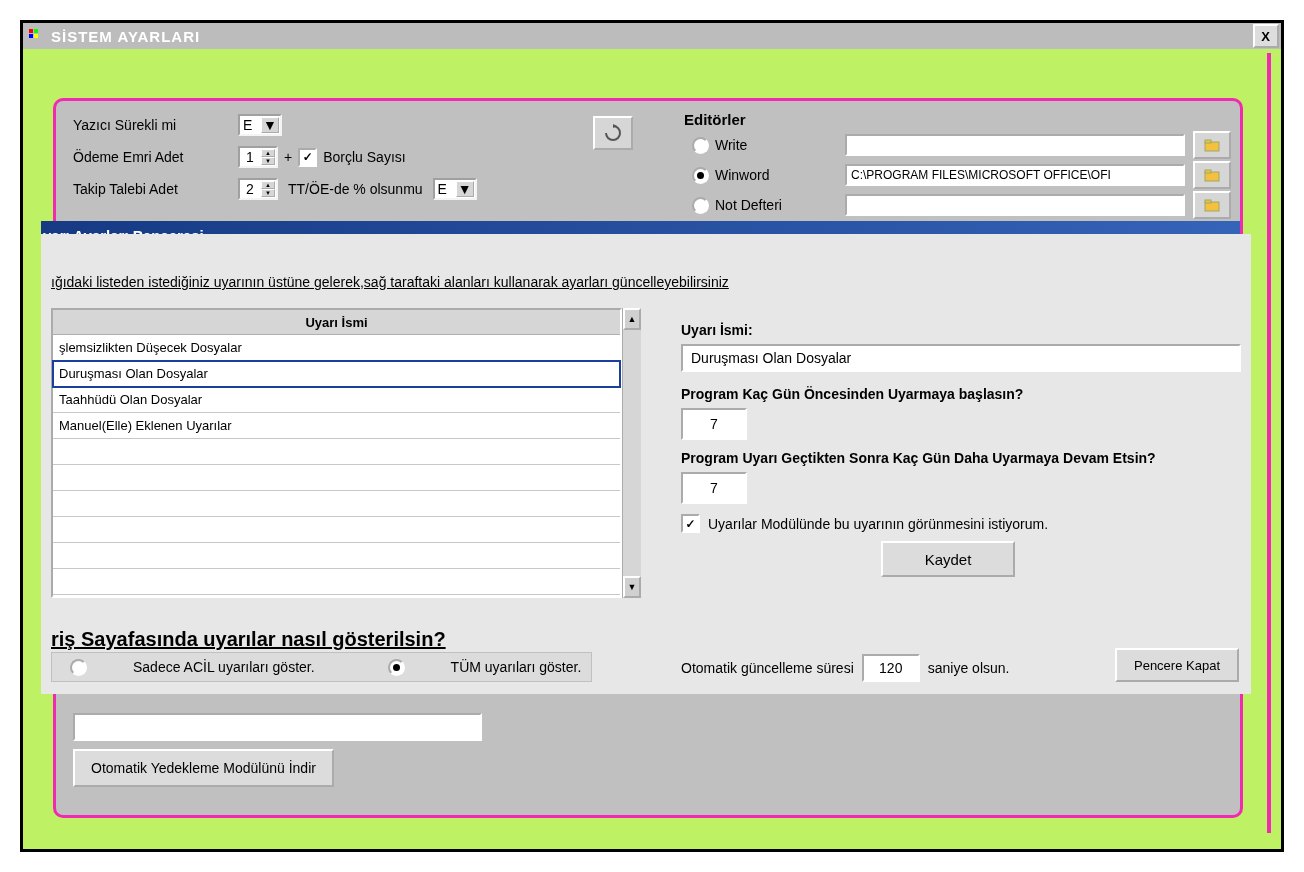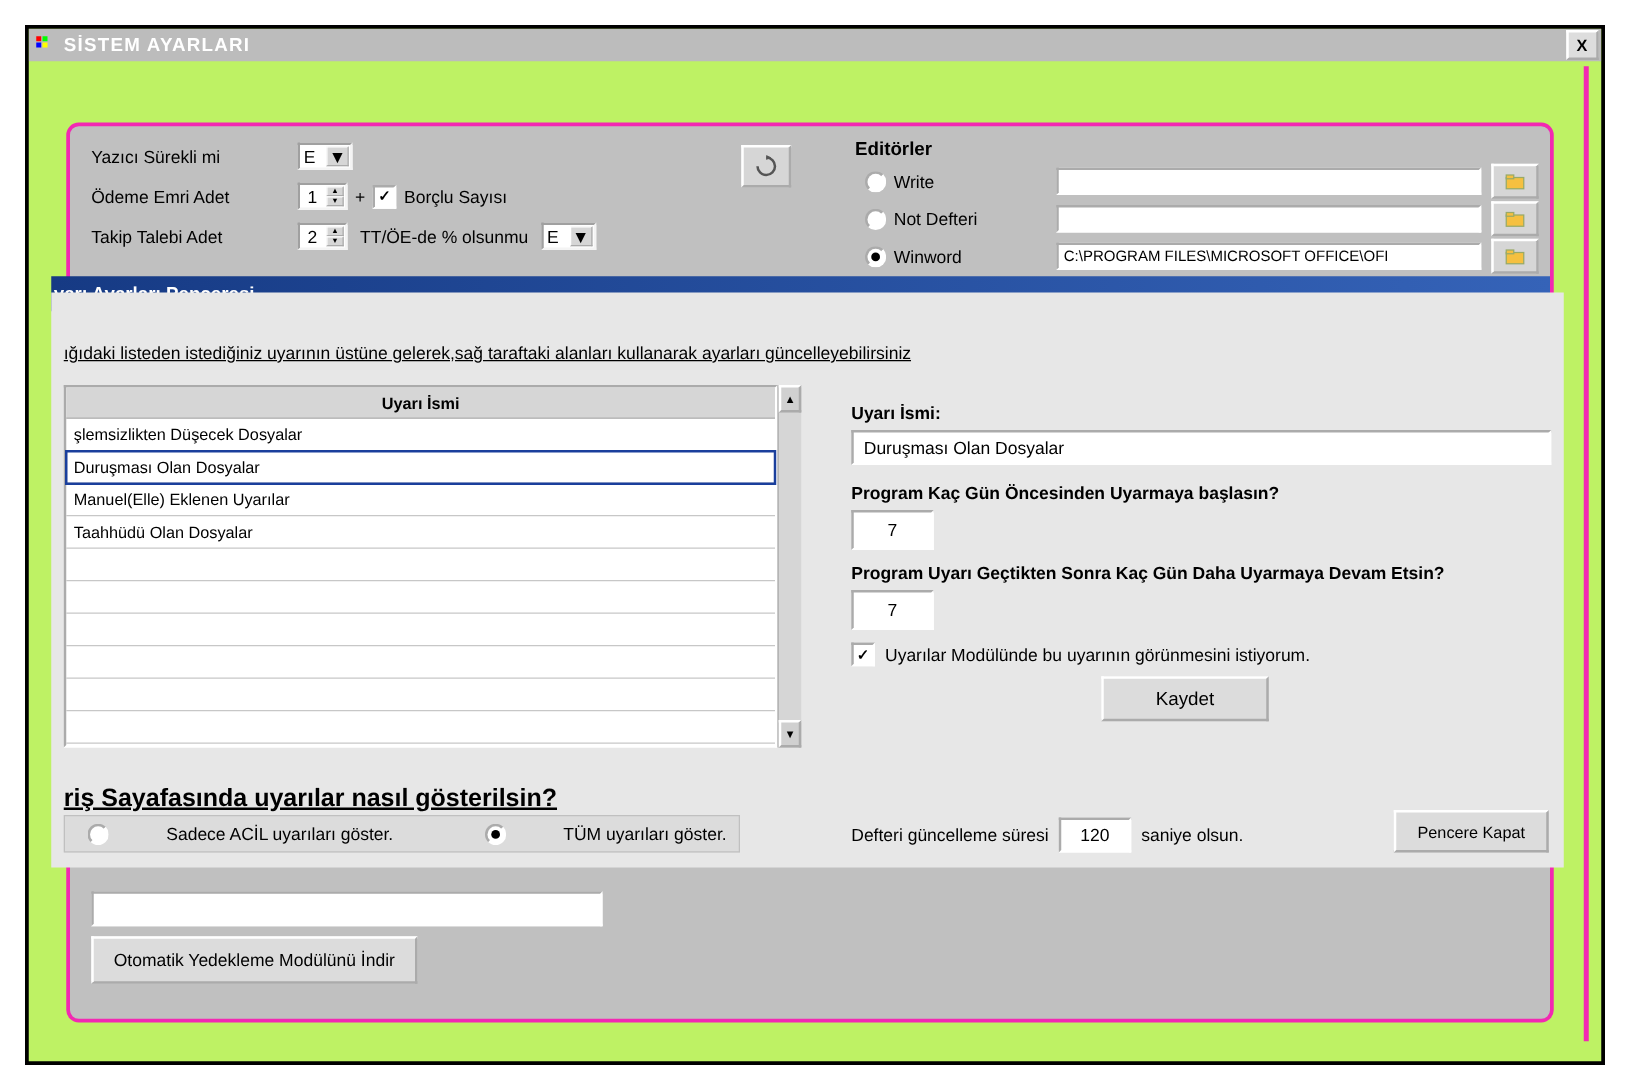--- a/index.html
+++ b/index.html
@@ -528,54 +528,54 @@
         <span class="elabel">Write</span>
         <div class="editor-input"></div>
         <div class="browse-btn">
             <svg width="16" height="14">
               <rect x="1" y="4" width="14" height="9" fill="#f5c040" stroke="#9a6"></rect>
               <rect x="1" y="2" width="6" height="3" fill="#f5c040" stroke="#9a6"></rect>
             </svg>
           </div>
       </div>
       <div class="editor-row">
+        <span class="radio sel"></span>
+        <span class="elabel">Winword</span>
+        <div class="editor-input">C:\PROGRAM FILES\MICROSOFT OFFICE\OFI</div>
+        <div class="browse-btn">
+            <svg width="16" height="14">
+              <rect x="1" y="4" width="14" height="9" fill="#f5c040" stroke="#9a6"></rect>
+              <rect x="1" y="2" width="6" height="3" fill="#f5c040" stroke="#9a6"></rect>
+            </svg>
+          </div>
+      </div>
+      <div class="editor-row">
         <span class="radio"></span>
         <span class="elabel">Not Defteri</span>
         <div class="editor-input"></div>
         <div class="browse-btn">
             <svg width="16" height="14">
               <rect x="1" y="4" width="14" height="9" fill="#f5c040" stroke="#9a6"></rect>
               <rect x="1" y="2" width="6" height="3" fill="#f5c040" stroke="#9a6"></rect>
             </svg>
           </div>
       </div>
-      <div class="editor-row">
-        <span class="radio sel"></span>
-        <span class="elabel">Winword</span>
-        <div class="editor-input">C:\PROGRAM FILES\MICROSOFT OFFICE\OFI</div>
-        <div class="browse-btn">
-            <svg width="16" height="14">
-              <rect x="1" y="4" width="14" height="9" fill="#f5c040" stroke="#9a6"></rect>
-              <rect x="1" y="2" width="6" height="3" fill="#f5c040" stroke="#9a6"></rect>
-            </svg>
-          </div>
-      </div>
     </div>
 
     <div class="dialog-titlebar">yarı Ayarları Penceresi</div>
     <div class="dialog-body">
       <div class="info-text">ığıdaki listeden istediğiniz uyarının üstüne gelerek,sağ taraftaki alanları kullanarak ayarları güncelleyebilirsiniz</div>
 
       <div class="list-box">
         <div class="list-rows">
           <div class="list-header">Uyarı İsmi</div>
           <div class="list-row">şlemsizlikten Düşecek Dosyalar</div>
           <div class="list-row selected">Duruşması Olan Dosyalar</div>
+          <div class="list-row">Taahhüdü Olan Dosyalar</div>
           <div class="list-row">Manuel(Elle) Eklenen Uyarılar</div>
-          <div class="list-row">Taahhüdü Olan Dosyalar</div>
           <div class="list-row"></div>
           <div class="list-row"></div>
           <div class="list-row"></div>
           <div class="list-row"></div>
           <div class="list-row"></div>
           <div class="list-row"></div>
         </div>
         <div class="vscroll">
           <div class="sbtn">▲</div>
           <div class="track"></div>
@@ -599,21 +599,21 @@
 
       <div class="how-show">riş Sayafasında uyarılar nasıl gösterilsin?</div>
       <div class="how-show-row">
         <span class="radio"></span>
         <span style="margin-right:25px">Sadece ACİL uyarıları göster.</span>
         <span class="radio sel"></span>
         <span>TÜM uyarıları göster.</span>
       </div>
 
       <div class="auto-row">
-        <span>Defteri güncelleme süresi</span>
+        <span>Otomatik güncelleme süresi</span>
         <div class="num">120</div>
         <span>saniye olsun.</span>
       </div>
 
       <div class="close-btn">Pencere Kapat</div>
     </div>
 
     <div class="extra-box"></div>
     <div class="download-btn">Otomatik Yedekleme Modülünü İndir</div>
 

